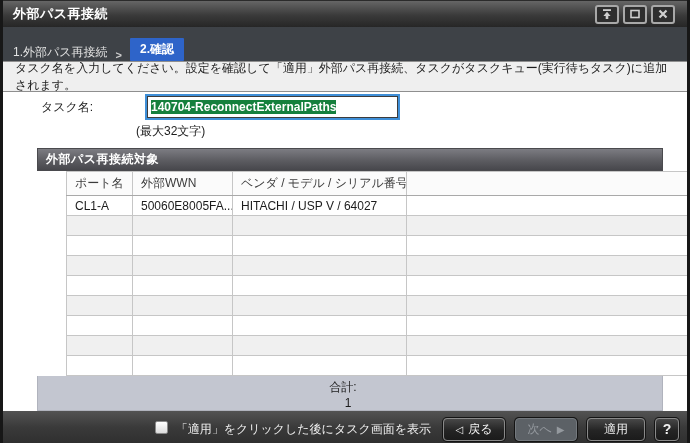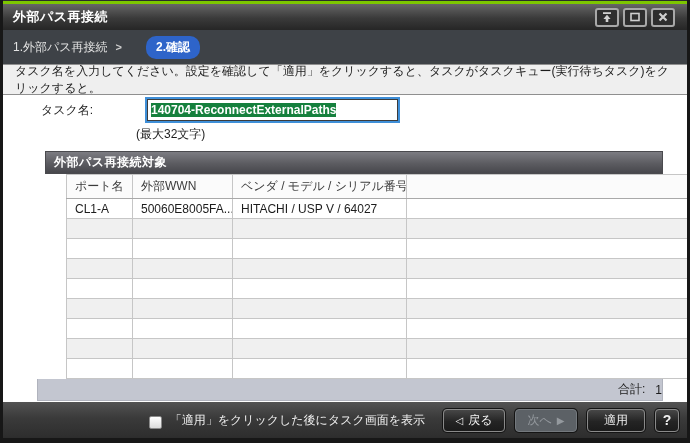--- a/index.html
+++ b/index.html
@@ -26,28 +26,28 @@
   .win-btn {
     width: 24px; height: 19px; margin-left: 4px;
     background: #2e2e2e; border: 2px solid #a8a8a8; border-radius: 3px;
     display: flex; align-items: center; justify-content: center; cursor: pointer;
   }
   .win-btn svg { display: block; }
 
   .breadcrumb {
     height: 34px; flex: 0 0 34px;
     background: #3e4247;
-    display: flex; align-items: center;
+    display: flex; align-items: flex-end;
     padding: 0 10px; gap: 8px;
   }
   .crumb { color: #e3e3e3; font-size: 12px; }
   .crumb-sep { color: #cfcfcf; font-size: 11px; font-weight: bold; }
   .crumb-active {
     background: #2e64c9; color: #fff; font-size: 12px; font-weight: bold;
-    padding: 3px 10px; border-radius: 10px; margin-left: 16px;
+    padding: 3px 10px; border-radius: 1px;
   }
 
   .instruction {
     height: 31px; flex: 0 0 31px;
     background: #efefef;
     border-top: 1px solid #8f8f8f; border-bottom: 1px solid #8f8f8f;
     display: flex; align-items: center;
     padding: 0 12px; font-size: 12px; color: #1c1c1c;
   }
 
@@ -66,51 +66,51 @@
     background: #15803d; color: #fff; font-size: 12px; font-weight: bold; white-space: nowrap;
   }
   .task-hint { margin: 4px 0 0 133px; font-size: 12px; color: #1c1c1c; }
 
   .table-block { margin: 8px 0 0 34px; width: 626px; }
   .table-title {
     height: 23px;
     background: linear-gradient(#7c7c82, #5c5c61 55%, #47474c);
     border: 1px solid #4a4a4e;
     color: #fff; font-size: 12px; font-weight: bold;
-    display: flex; align-items: center; padding: 0 8px; letter-spacing: .5px; margin-left: 8px;
+    display: flex; align-items: center; padding: 0 8px; letter-spacing: .5px;
   }
   table.grid { border-collapse: collapse; width: 626px; table-layout: fixed; }
   table.grid th, table.grid td {
     border: 1px solid #c6c6c6; height: 20px;
     padding: 0 0 0 8px; font-size: 12px; text-align: left;
     overflow: hidden; white-space: nowrap;
   }
   table.grid th {
     background: #fbfbfb; color: #3c3c3c; font-weight: normal;
     height: 24px; border-bottom: 1px solid #a9a9a9;
   }
   table.grid { border: 1px solid #9b9b9b; margin-left: 29px; }
   table.grid td { color: #1c1c1c; }
   table.grid tbody tr:nth-child(even) { background: #f0f0f0; }
   .table-total {
-    height: 22px; background: #c3c6d0;
+    height: 35px; background: #c3c6d0;
     border: 1px solid #b0b3bd; border-top: none;
     display: flex; align-items: center; justify-content: flex-end;
-    font-size: 12px; color: #1c1c1c;
+    padding-right: 14px; font-size: 12px; color: #1c1c1c; flex-direction: column;
   }
   .table-total .tval { margin-left: 10px; }
 
   .footer {
     flex: 0 0 41px; height: 41px;
     background: linear-gradient(#535353, #3a3a3a 45%, #2d2d2d);
     border-bottom: 5px solid #171717;
     display: flex; align-items: center; justify-content: flex-end;
     padding: 0 8px; gap: 10px;
   }
-  .chk-wrap { display: flex; align-items: flex-end; gap: 8px; margin-right: 8px; cursor: pointer; }
+  .chk-wrap { display: flex; align-items: flex-start; gap: 8px; margin-right: 2px; cursor: pointer; }
   .checkbox {
     width: 13px; height: 13px;
     background: linear-gradient(#ffffff, #dcdcdc);
     border: 1px solid #8a8a8a; border-radius: 2px;
   }
   .chk-label { color: #f0f0f0; font-size: 12px; }
   .btn {
     height: 23px; min-width: 62px;
     background: linear-gradient(#474747, #242424 55%, #1b1b1b);
     border: 1px solid #8a8a8a; border-radius: 4px;
@@ -159,21 +159,21 @@
     </div>
   </div>
 
   <div class="breadcrumb">
     <span class="crumb">1.外部パス再接続</span>
     <span class="crumb-sep">&gt;</span>
     <span class="crumb-active">2.確認</span>
   </div>
 
   <div class="instruction">
-    <span>タスク名を入力してください。設定を確認して「適用」をクリックすると、タスクがタスクキュー(実行待ちタスク)をクリックすると。</span>
+    <span>タスク名を入力してください。設定を確認して「適用」外部パス再接続、タスクがタスクキュー(実行待ちタスク)に追加されます。</span>
   </div>
 
   <div class="content">
     <div class="task-row">
       <span class="task-label">タスク名:</span>
       <div class="task-input">
         <span class="sel">140704-ReconnectExternalPaths</span>
       </div>
     </div>
     <div class="task-hint">(最大32文字)</div>

